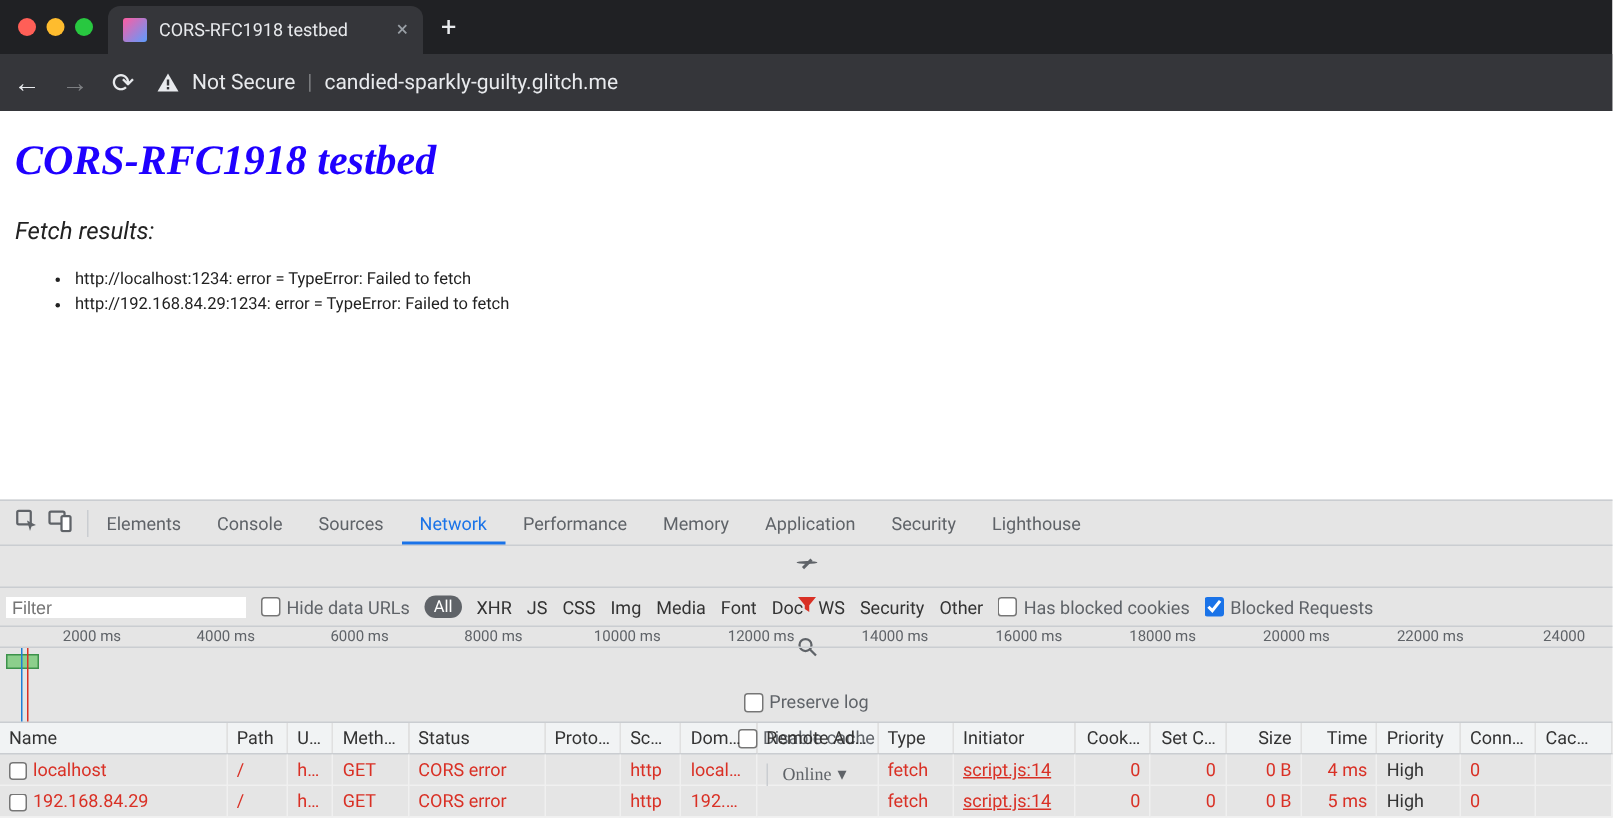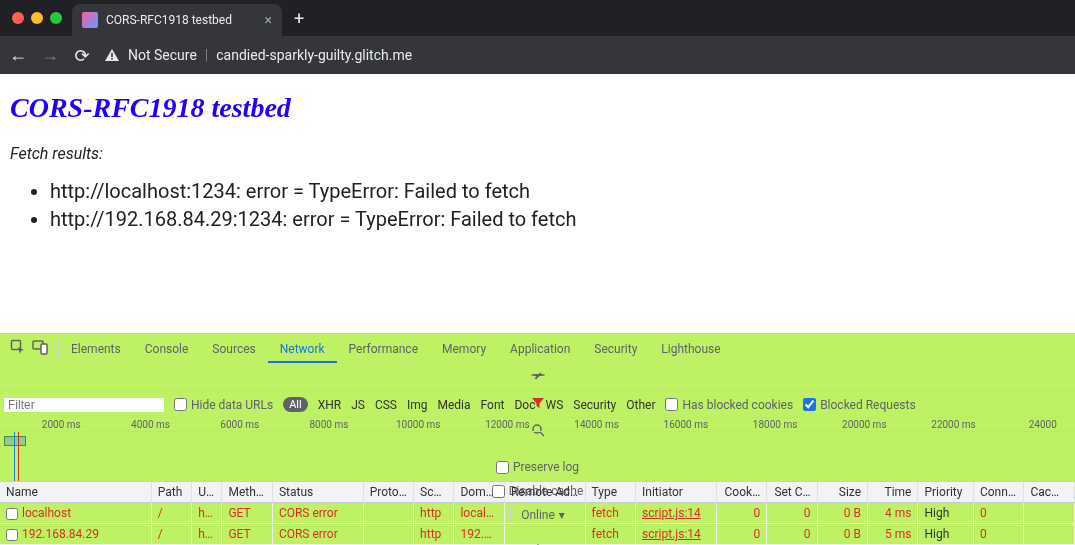--- a/index.html
+++ b/index.html
@@ -23,39 +23,39 @@
   .navbtn.dis { color: #7d7f82; }
   .omnibox { flex: 1; display: flex; align-items: center; gap: 8px; font-size: 14px; }
   .warn-icon { display:inline-flex; }
   .url-divider { color: #7d7f82; }
   .url-part { color: #e8eaed; }
 
   
   .page { padding: 18px 10px 10px 10px; background: #fff; }
   .title { color: #1f00ff; font-style: italic; font-weight: 700; font-size: 28px; margin-bottom: 20px; font-family: Georgia, 'Times New Roman', serif; }
   .fetch-label { font-size: 16px; margin-bottom: 16px; font-style: italic; }
-  .fetch-list { list-style: disc; padding-left: 40px; font-size: 20px; }
+  .fetch-list { list-style: disc; padding-left: 40px; font-size: 11px; }
   .fetch-list li { margin-bottom: 4px; }
 
   
-  .devtools { border-top: 1px solid #cacdd1; position: absolute; bottom: 0; left: 0; right: 0; background: #bef264; font-size: 12px; color: #333; }
+  .devtools { border-top: 1px solid #cacdd1; position: absolute; bottom: 0; left: 0; right: 0; background: #e5e5e5; font-size: 12px; color: #333; }
   .dt-tabs { display: flex; align-items: center; height: 30px; border-bottom: 1px solid #cacdd1; }
   .dt-tabs .icon-group { display: flex; align-items: center; gap: 6px; padding: 0 10px; }
   .dt-sep { width: 1px; height: 18px; background: #cacdd1; }
   .dt-tab { padding: 0 12px; height: 100%; display: flex; align-items: center; color: #5f6368; cursor: pointer; }
   .dt-tab.active { color: #1a73e8; box-shadow: inset 0 -2px 0 #1a73e8; }
   .dt-subtool { display: flex; align-items: center; height: 28px; border-bottom: 1px solid #cacdd1; gap: 10px; padding: 0 6px; color: #5f6368; flex-direction: column; }
   .rec-dot { width: 12px; height: 12px; border-radius: 50%; background: #d93025; }
   .clear-ic { width: 14px; height: 14px; border: 1.5px solid #5f6368; border-radius: 50%; position: relative; }
   .clear-ic::after { content:''; position:absolute; left:2px; right:2px; top:50%; height:1.5px; background:#5f6368; transform: rotate(-45deg); }
   .filter-ic { color: #d93025; font-size: 13px; }
   .search-ic { color: #5f6368; }
   .cb { display: flex; align-items: center; gap: 4px; }
   .cb input { accent-color: #1a73e8; width: 13px; height: 13px; }
-  .sel { display:flex; align-items:center; gap:4px; border-left:1px solid #cacdd1; padding-left:10px; }
+  .sel { display:flex; align-items:center; gap:4px; border-left:1px solid #cacdd1; padding-left:10px;font-family:Liberation Serif, serif; }
   .upload-ic, .download-ic { font-size: 15px; color: #5f6368; }
 
   .dt-filterbar { display: flex; align-items: center; height: 26px; border-bottom: 1px solid #cacdd1; gap: 10px; padding: 0 4px; color: #5f6368; }
   .filter-input { border: none; outline: none; padding: 0 4px; width: 160px; color: #5f6368; font-size: 12px; }
   .pill { background: #5f6368; color: #fff; border-radius: 8px; padding: 1px 6px; font-size: 11px; }
   .chip { color: #333; }
 
   .ruler { display: flex; align-items: center; height: 14px; border-bottom: 1px solid #cacdd1; font-size: 10px; color: #5f6368; position: relative; }
   .ruler .tick { position: absolute; transform: translateX(-50%); }
   .wave { height: 50px; border-bottom: 1px solid #cacdd1; position: relative; }

